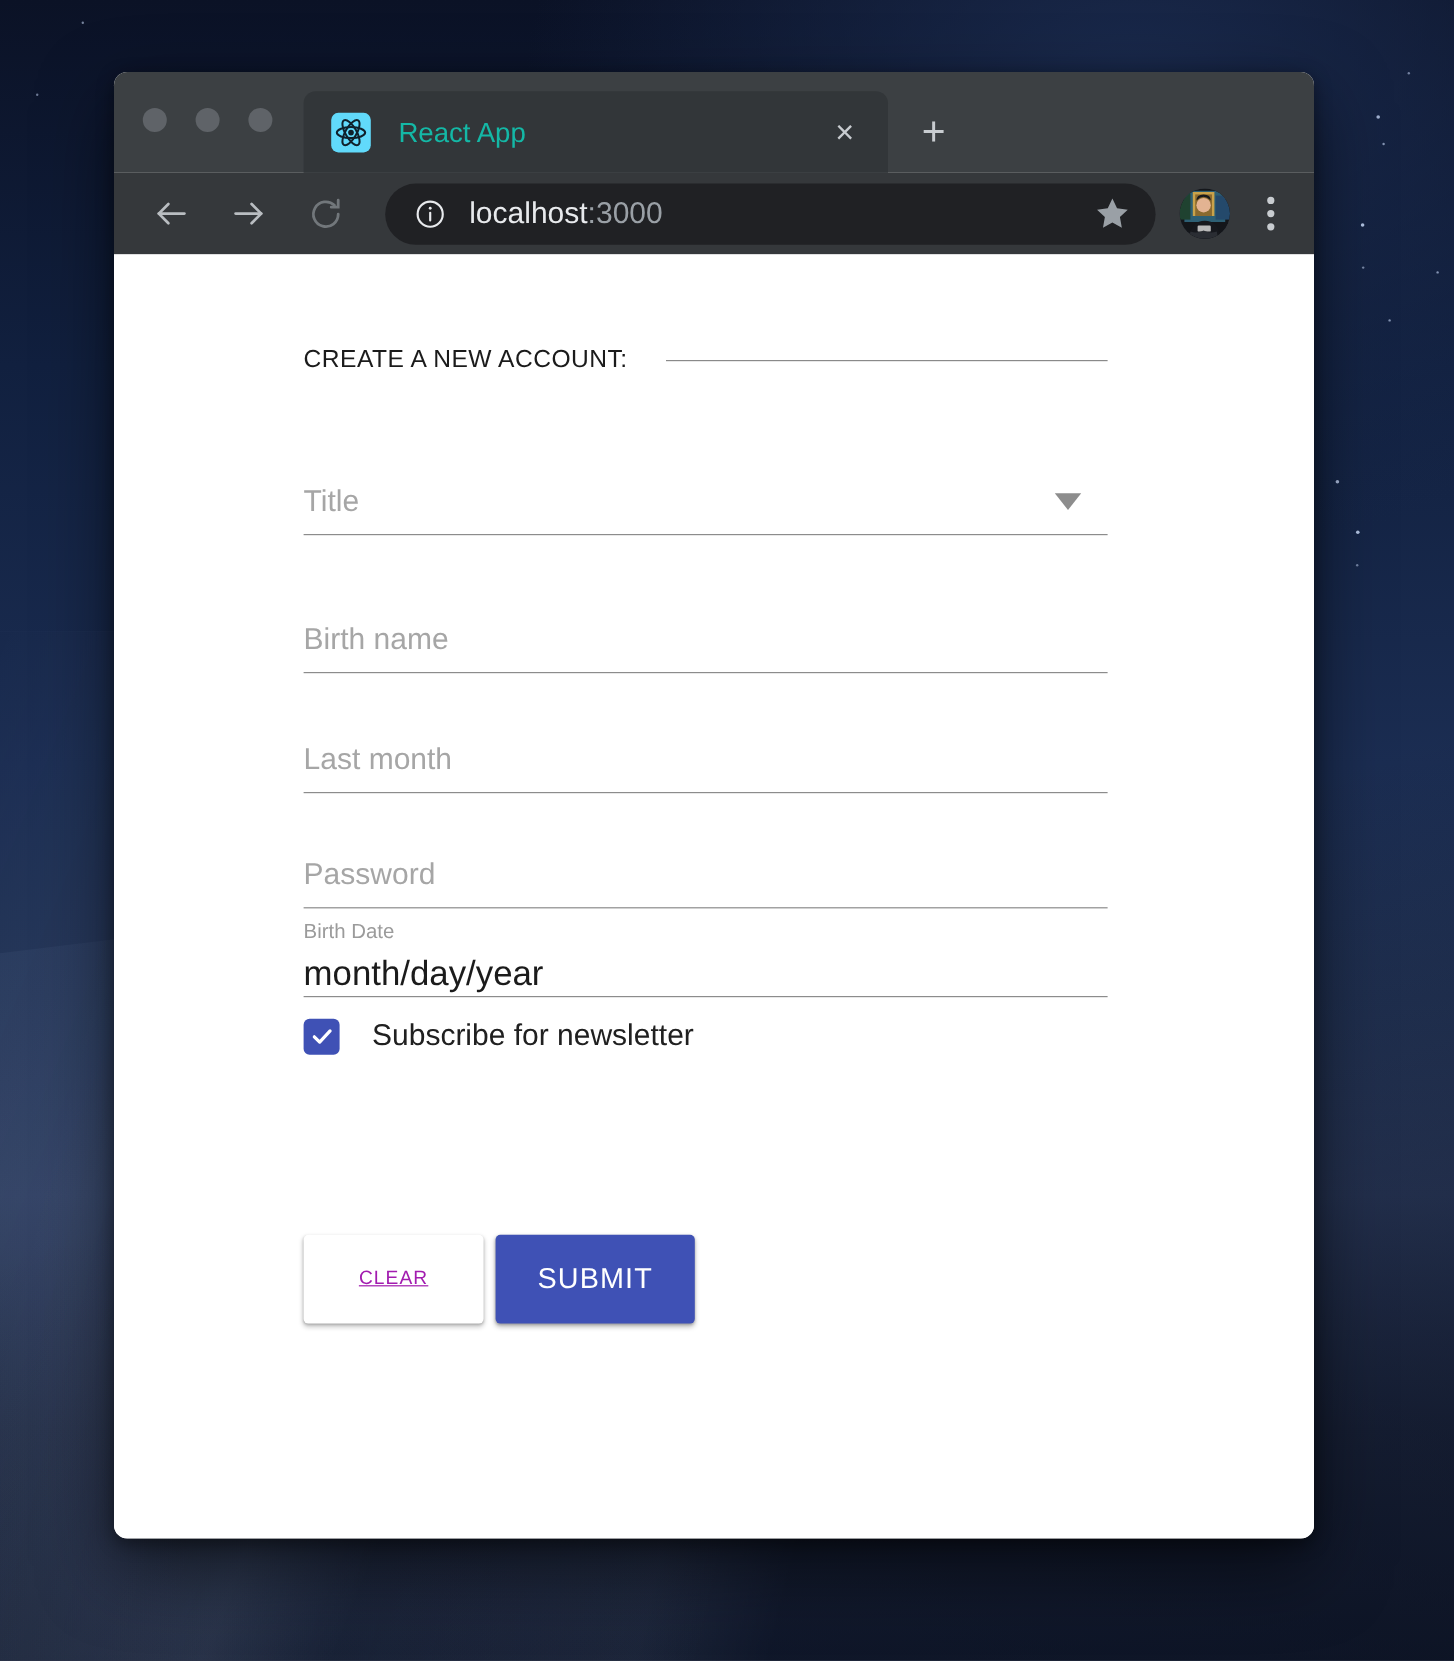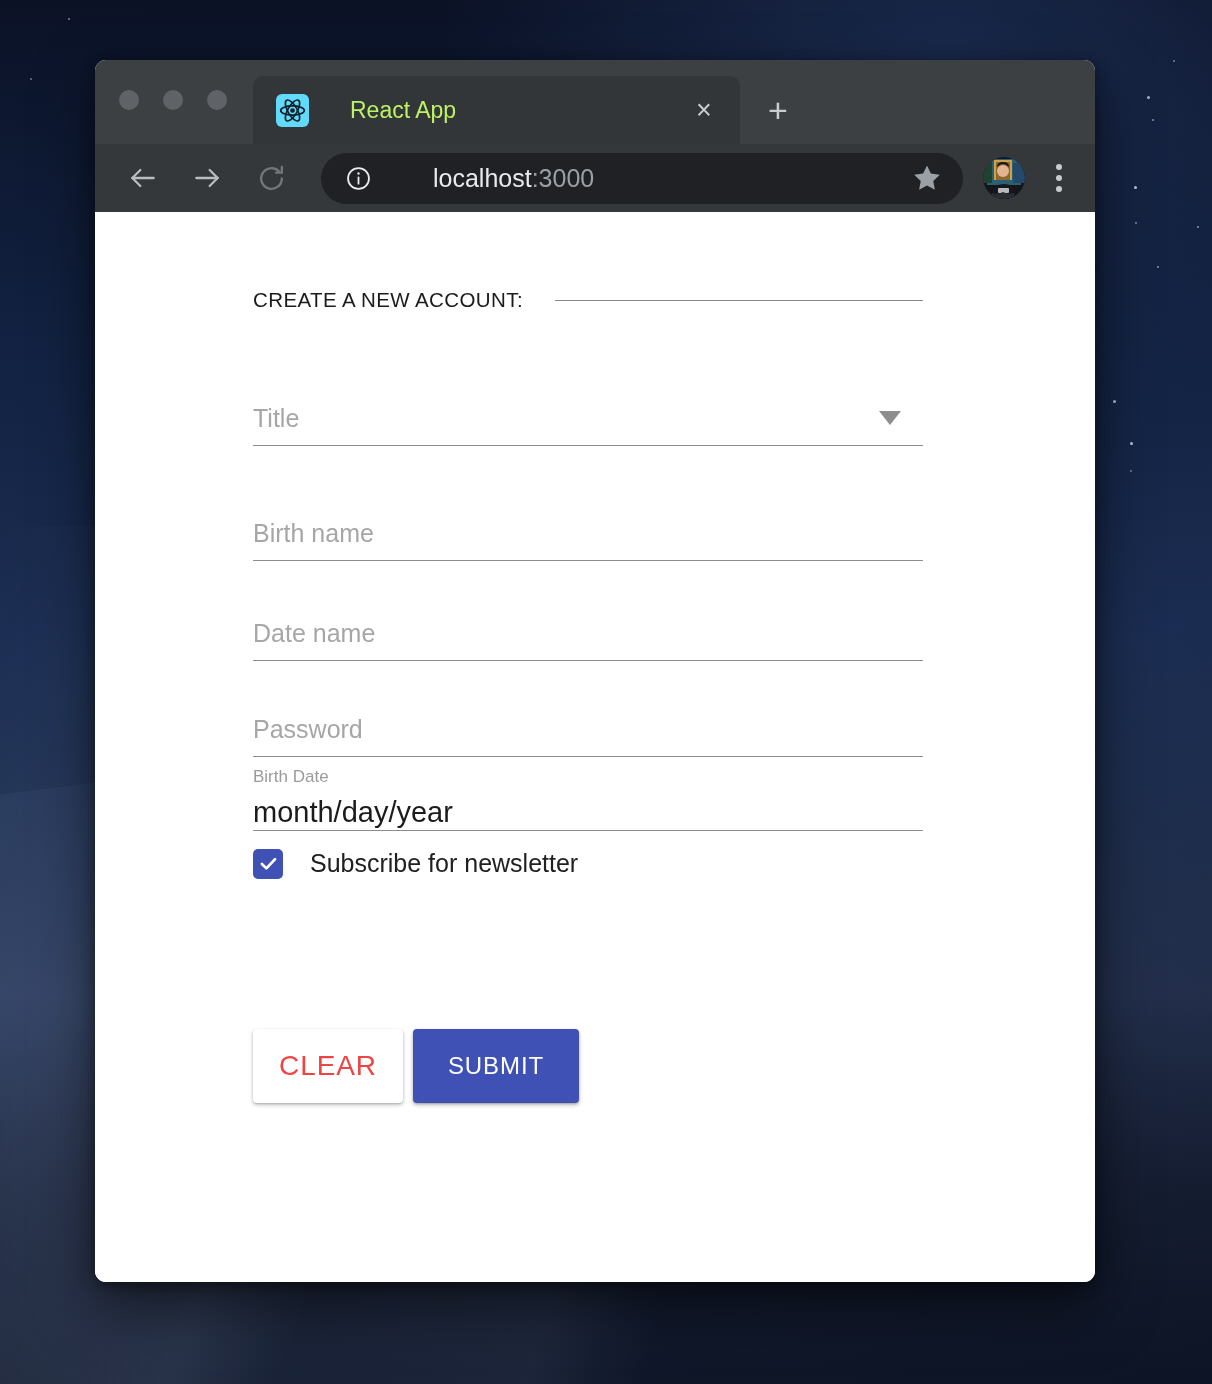--- a/index.html
+++ b/index.html
@@ -71,22 +71,22 @@
     position:relative;
   }
   #favicon-react {
     width:33px; height:33px;
     border-radius:6px;
     background:#61dafb;
     display:flex; align-items:center; justify-content:center;
     flex:0 0 auto;
   }
   #tab-title {
-    margin-left:41px;
-    color:#bef264; font-size:23px;
+    margin-left:23px;
+    color:#14b8a6; font-size:23px;
     white-space:nowrap; overflow:hidden; text-overflow:ellipsis;
     flex:1 1 auto;
   }
   #tab-close {
     width:36px; height:36px; margin-right:18px;
     display:flex; align-items:center; justify-content:center;
     color:#c8ccd0; font-size:27px; font-weight:300; line-height:1;
   }
   #new-tab-btn {
     width:52px; height:52px; margin-left:12px; margin-bottom:8px;
@@ -107,21 +107,20 @@
     display:flex; align-items:center; justify-content:center;
   }
   #omnibox {
     flex:1 1 auto;
     height:51px;
     background:#202124;
     border-radius:26px;
     display:flex; align-items:center;
     margin:0 10px 0 18px;
     padding:0 20px 0 24px;
-    gap:42px;
   }
   #site-info-icon { flex:0 0 auto; display:flex; align-items:center; }
   #url-text {
     margin-left:19px;
     font-size:25px; color:#e8eaed;
     flex:1 1 auto;
     white-space:nowrap; overflow:hidden;
   }
   #url-text .port { color:#9aa0a6; }
   #bookmark-star { flex:0 0 auto; display:flex; align-items:center; margin-left:8px; }
@@ -224,26 +223,27 @@
     font-size:25px; color:#202020;text-align:right;
   }
 
   #button-row {
     display:flex; align-items:center;
     margin-top:150px;
     gap:10px;
   }
   #btn-clear {
     min-width:150px; height:74px;
-    background:#fff; color:#ef4444;
+    background:#fff; color:#a21caf;
     border:none; border-radius:4px;
-    font-size:28px; letter-spacing:0.9px;
+    font-size:16px; letter-spacing:0.9px;
     font-family:"Liberation Sans", sans-serif;
     box-shadow:0 2px 4px rgba(0,0,0,0.22), 0 1px 2px rgba(0,0,0,0.16);
     cursor:pointer;
+    text-decoration:underline;
   }
   #btn-submit {
     min-width:166px; height:74px;
     background:#3f51b5; color:#ffffff;
     border:none; border-radius:4px;
     font-size:24px; letter-spacing:0.9px;
     font-family:"Liberation Sans", sans-serif;
     box-shadow:0 2px 4px rgba(0,0,0,0.26), 0 1px 2px rgba(0,0,0,0.18);
     cursor:pointer;
   }
@@ -370,21 +370,21 @@
       <div class="field" id="field-title">
         <span class="placeholder">Title</span>
         <span id="select-caret"></span>
       </div>
 
       <div class="field" id="field-firstname">
         <span class="placeholder">Birth name</span>
       </div>
 
       <div class="field" id="field-lastname">
-        <span class="placeholder">Date name</span>
+        <span class="placeholder">Last month</span>
       </div>
 
 
       <div class="field" id="field-password">
         <span class="placeholder">Password</span>
       </div>
 
       <div id="field-birthdate">
         <div id="birthdate-label">Birth Date</div>
         <div id="birthdate-value">month/day/year</div>

